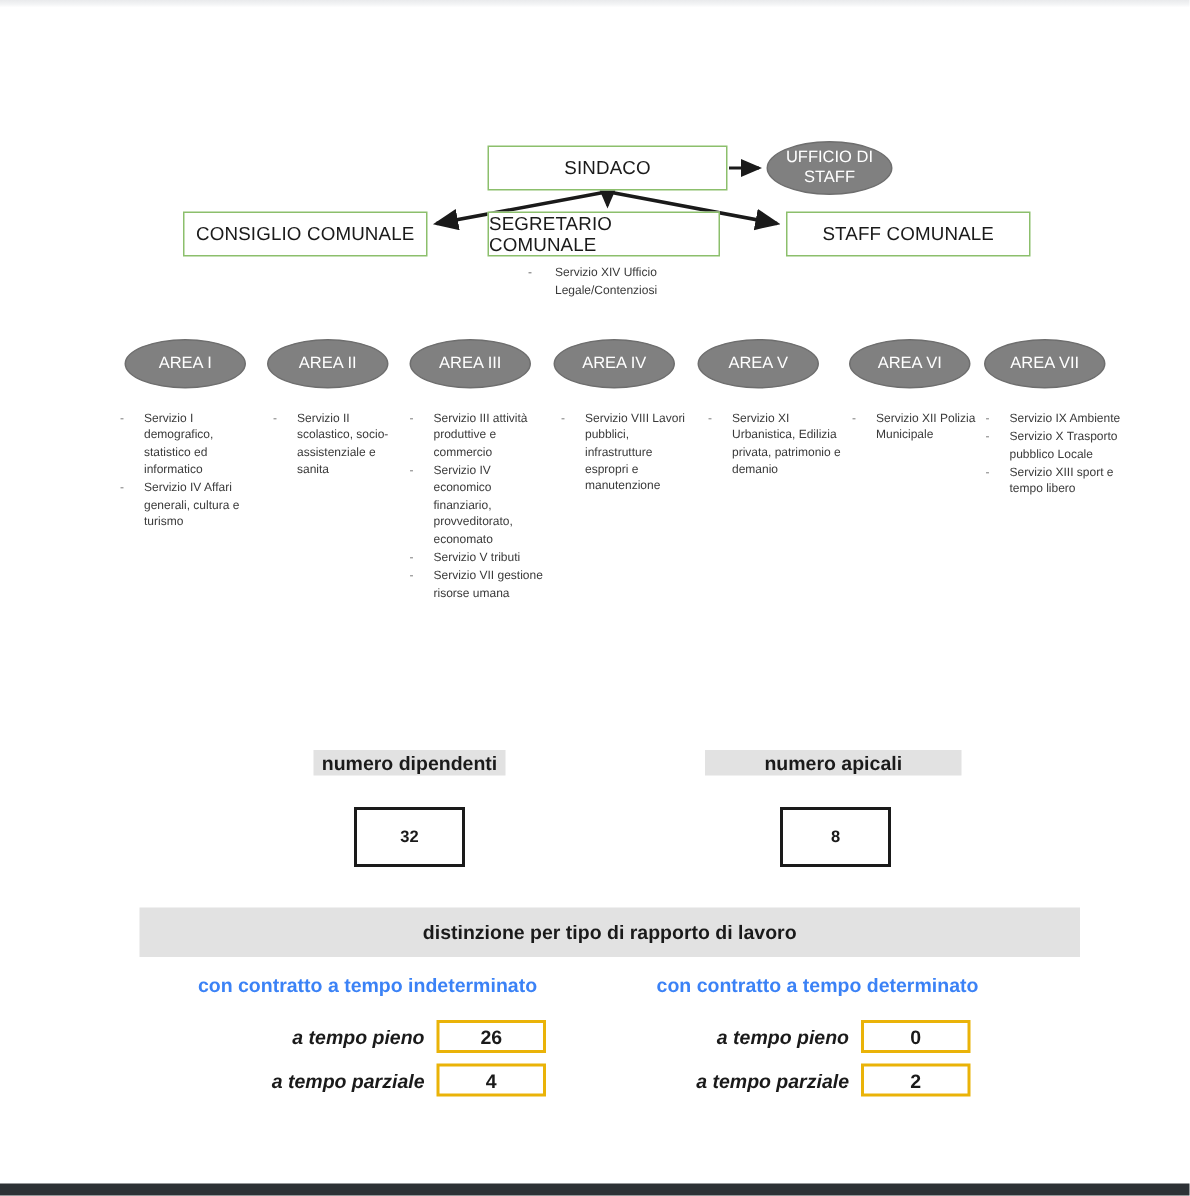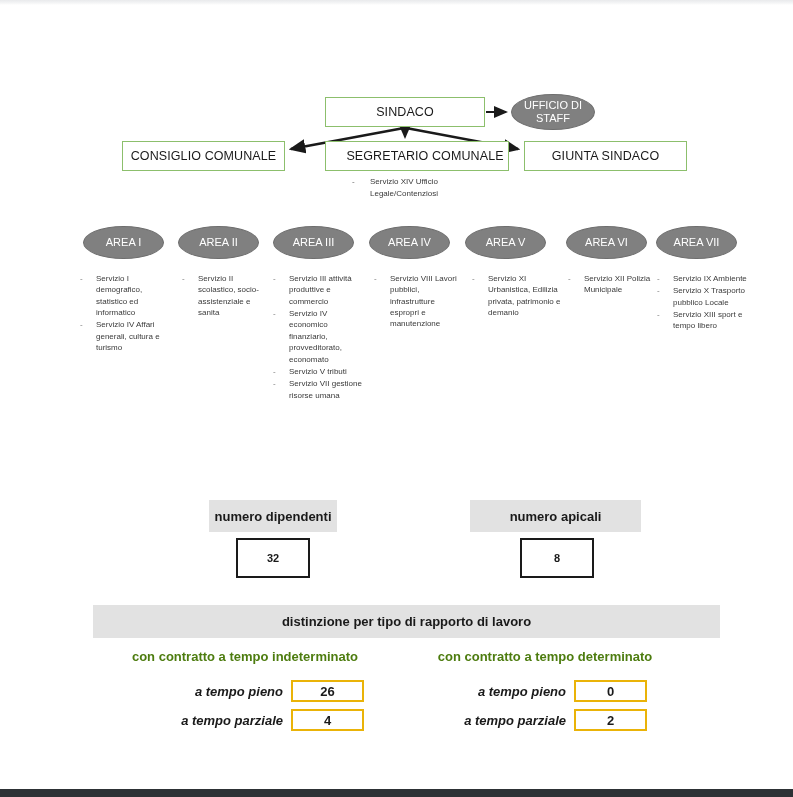--- a/index.html
+++ b/index.html
@@ -34,21 +34,21 @@
     display: flex;
     align-items: center;
     justify-content: center;
     color: #1a1a1a;
     font-size: 12.5px;
     letter-spacing: .1px;
     z-index: 3;
   }
   #box-sindaco    { left: 325px; top: 97px;  width: 160px; height: 30px; }
   #box-consiglio  { left: 122px; top: 141px; width: 163px; height: 30px; }
-  #box-segretario { left: 325px; top: 141px; width: 184px; height: 30px; padding-left: 16px; }
+  #box-segretario { left: 325px; top: 141px; width: 155px; height: 30px; }
   #box-giunta     { left: 524px; top: 141px; width: 163px; height: 30px; }
 
   
   .ellipse {
     position: absolute;
     background: #808080;
     border: 1px solid #6e6e6e;
     border-radius: 50%;
     display: flex;
     align-items: center;
@@ -96,21 +96,21 @@
   .svc .dash { position: absolute; left: 2px; top: 0; color: #777; }
 
   
   .stat-head {
     position: absolute;
     background: #e2e2e2;
     color: #1a1a1a;
     font-size: 13px;
     font-weight: bold;
     display: flex; align-items: center; justify-content: center;
-    height: 32px;
+    height: 17px;
   }
   #head-dip { left: 209px; top: 500px; width: 128px; }
   #head-api { left: 470px; top: 500px; width: 171px; }
 
   .stat-box {
     position: absolute;
     border: 2px solid #1a1a1a;
     background: #ffffff;
     display: flex; align-items: center; justify-content: center;
     font-size: 11px; font-weight: bold; color: #1a1a1a;
@@ -122,21 +122,21 @@
   #distinction-bar {
     position: absolute;
     left: 93px; top: 605px; width: 627px; height: 33px;
     background: #e2e2e2;
     display: flex; align-items: center; justify-content: center;
     font-size: 13px; font-weight: bold; color: #1a1a1a;
   }
 
   .contract-title {
     position: absolute;
-    font-size: 13px; font-weight: bold; color: #4d7c0f;
+    font-size: 13px; font-weight: bold; color: #3b82f6;
     top: 649px; text-align: center;
   }
   #ct-0 { left: 100px; width: 290px; }
   #ct-1 { left: 400px; width: 290px; }
 
   .crow { position: absolute; display: flex; align-items: center; height: 22px; }
   .crow .clabel {
     font-size: 13px; font-weight: bold; color: #1a1a1a;
     text-align: right; margin-right: 8px; width: 148px; font-style: italic;
   }
@@ -171,21 +171,21 @@
     <line x1="405" y1="128" x2="405" y2="137" stroke="#1a1a1a" stroke-width="2" marker-end="url(#arrowhead)"></line>
 
     <line x1="404" y1="128" x2="291" y2="149" stroke="#1a1a1a" stroke-width="2.4" marker-end="url(#arrowhead)"></line>
 
     <line x1="406" y1="128" x2="518" y2="149" stroke="#1a1a1a" stroke-width="2.4" marker-end="url(#arrowhead)"></line>
   </svg>
 
   <div class="obox" id="box-sindaco">SINDACO</div>
   <div class="obox" id="box-consiglio">CONSIGLIO COMUNALE</div>
   <div class="obox" id="box-segretario">SEGRETARIO COMUNALE</div>
-  <div class="obox" id="box-giunta">GIUNTA SINDACO</div>
+  <div class="obox" id="box-giunta">STAFF COMUNALE</div>
 
   <div class="ellipse" id="staff-ellipse">UFFICIO DI STAFF</div>
 
   <div class="note">
     <span class="bullet">-</span>
     <span class="txt">Servizio XIV Ufficio Legale/Contenziosi</span>
   </div>
 
   <div class="ellipse area-ellipse" id="area-e-0">AREA I</div>
   <div class="ellipse area-ellipse" id="area-e-1">AREA II</div>

